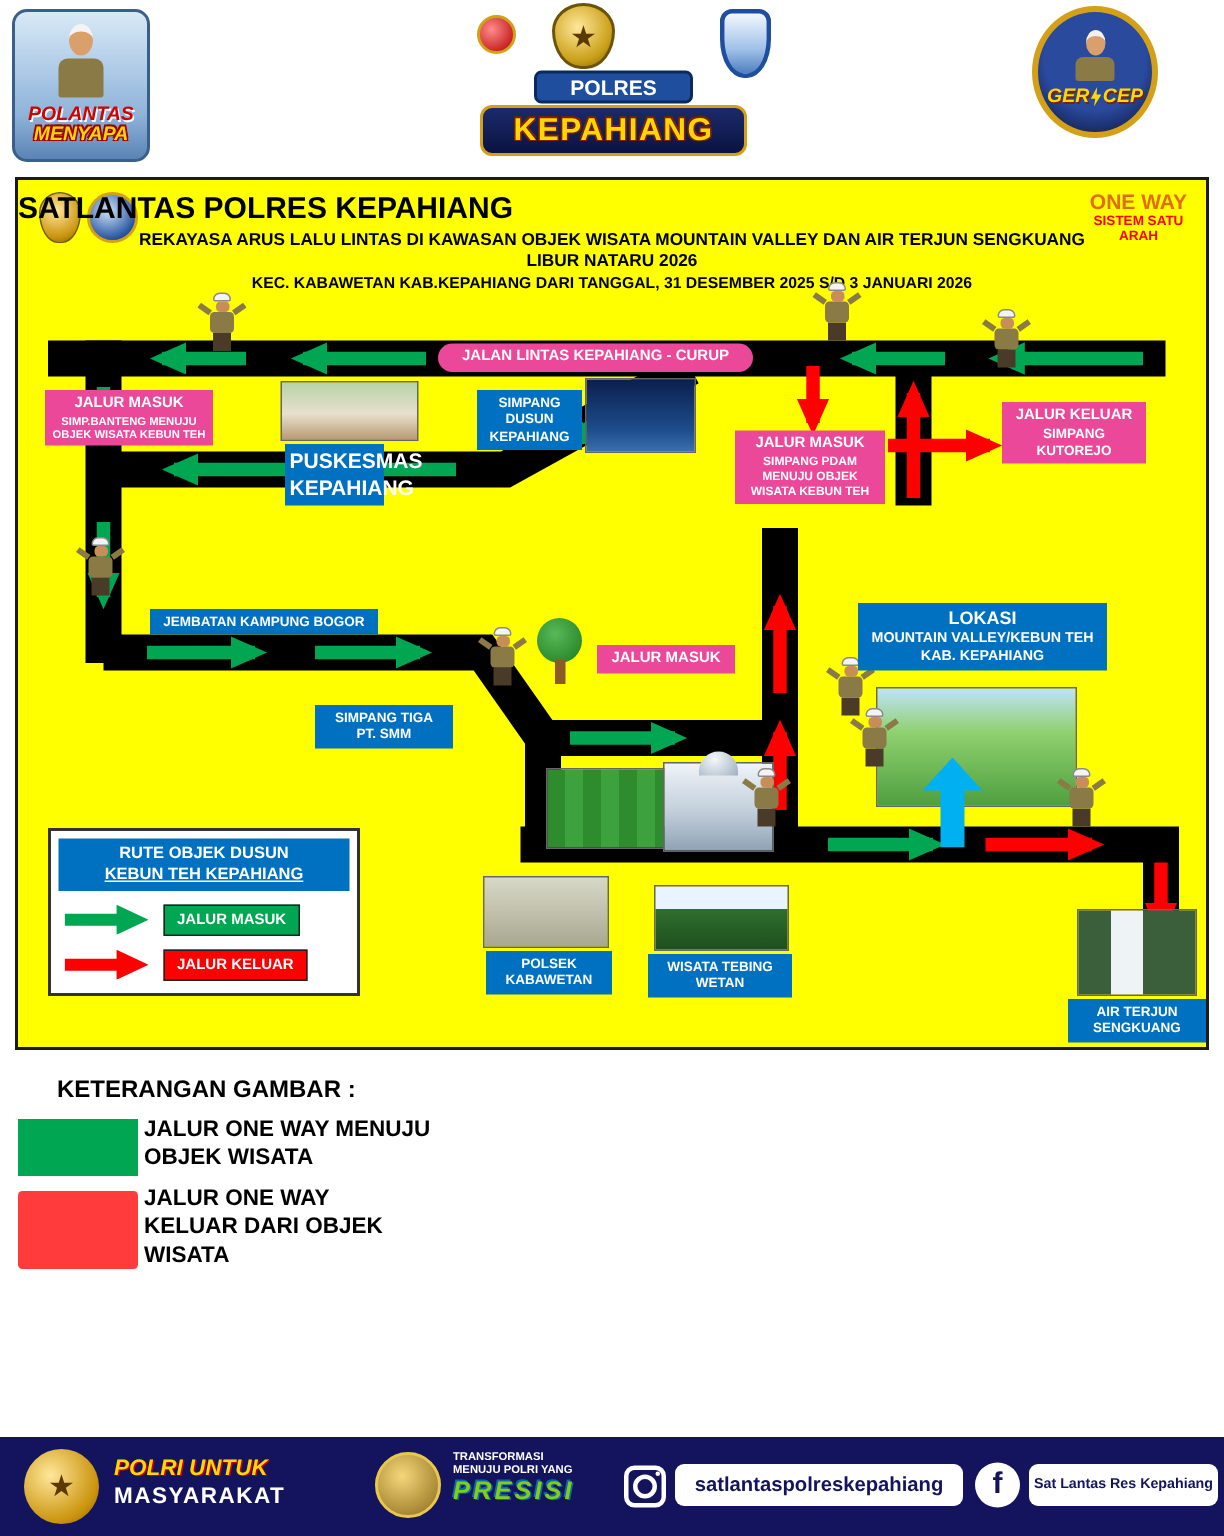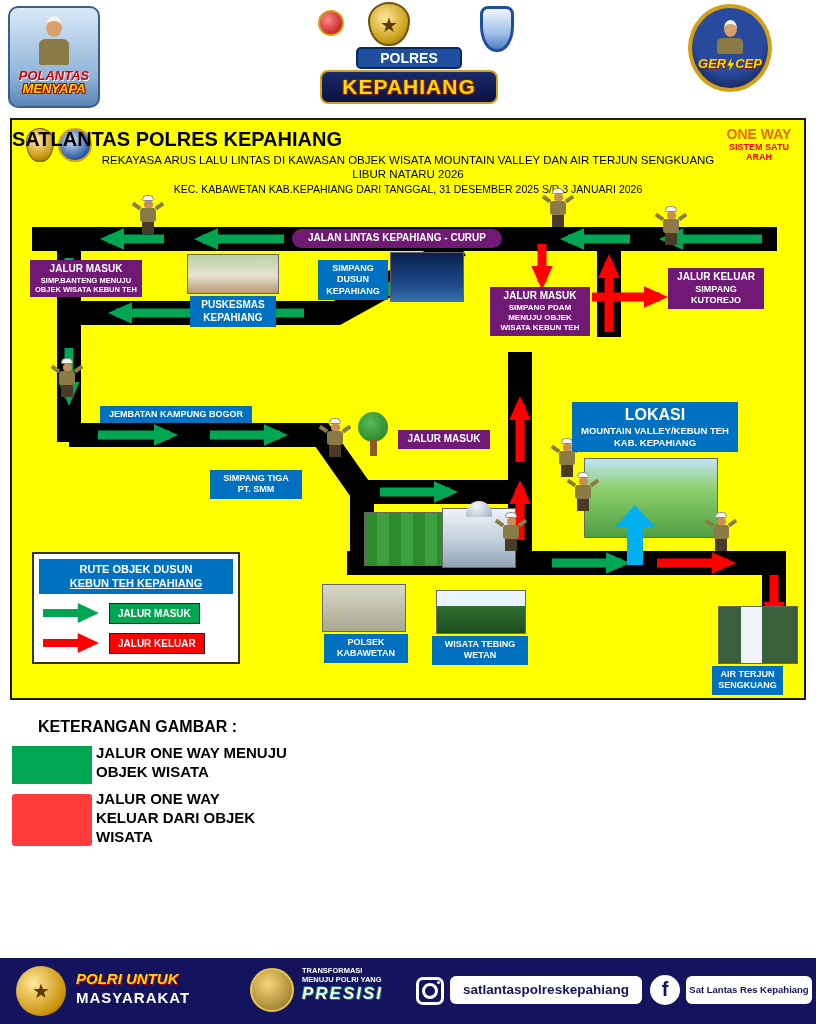--- a/index.html
+++ b/index.html
@@ -38,36 +38,36 @@
   .gercep .g-head{width:13px;height:13px;border-radius:50%;background:#d9a06b;margin:12px auto 0;border-top:4px solid #f2f2f2}
   .gercep .g-body{width:26px;height:16px;border-radius:5px 5px 2px 2px;background:#8a7a45;margin:1px auto 0}
   .gercep .g-text{margin-top:2px;color:#ffd700;font-weight:bold;font-style:italic;font-size:13px;
     text-shadow:1px 1px 0 #7b2000}
   .bolt{display:inline-block;width:7px;height:13px;background:#ffd700;vertical-align:middle;margin:0 1px;
     clip-path:polygon(60% 0,0 60%,42% 60%,30% 100%,100% 38%,55% 38%)}
 
   
   #map{left:10px;top:118px;width:796px;height:582px;background:#FFFF00;border:2px solid #1a1a1a;box-sizing:border-box}
   .map-title{left:0;top:8px;width:100%;text-align:left;font-size:20px;font-weight:bold;color:#000;z-index:4}
-  .map-sub{left:0;width:100%;text-align:center;font-weight:normal;color:#000;z-index:4}
+  .map-sub{left:0;width:100%;text-align:center;font-weight:bold;color:#000;z-index:4}
   .emb-a{left:14px;top:8px;width:26px;height:32px;border-radius:50% 50% 45% 45%/40% 40% 60% 60%;
     background:radial-gradient(circle at 40% 35%,#ffe79a,#c9920a 70%,#705c10);border:1px solid #705c10}
   .emb-b{left:46px;top:8px;width:30px;height:30px;border-radius:50%;
     background:radial-gradient(circle at 40% 35%,#cfe3f5,#1f4e9e 75%);border:2px solid #d4a017}
   .oneway{right:6px;top:6px;width:78px;text-align:center;font-weight:bold;line-height:1.15;z-index:4}
   .oneway .l1{color:#e36c09;font-size:14px}
   .oneway .l2{color:#ff0000;font-size:9px}
 
   svg.roads{left:0;top:0;z-index:1}
   svg.over{z-index:4;pointer-events:none}
 
   .lbl{position:absolute;color:#fff;font-weight:bold;text-align:center;line-height:1.25;z-index:6;
        padding:3px;box-sizing:border-box}
   .bg-blue{background:#0070C0}
-  .bg-red{background:#701a75}
+  .bg-red{background:#ec4899}
   .pill{border-radius:10px}
 
   .photo{position:absolute;z-index:2;border:1px solid #666;box-sizing:border-box}
   .p-puskesmas{background:linear-gradient(180deg,#b7d3a8 0%,#e8e0ce 55%,#b89a72 100%)}
   .p-masjid-night{background:linear-gradient(180deg,#0a1f4e 0%,#1e4d8c 70%,#3a6fae 100%)}
   .p-field{background:repeating-linear-gradient(90deg,#2e8b2e 0 12px,#3da23d 12px 24px)}
   .p-mosque{background:linear-gradient(180deg,#eef3f8 0%,#c2cfdb 55%,#8fa3b5 100%)}
   .p-teagarden{background:linear-gradient(180deg,#bfe3f7 0%,#8fd06f 38%,#4f9f3f 100%)}
   .p-polsek{background:linear-gradient(180deg,#d8d8c8 0%,#a8a890 100%)}
   .p-forest{background:linear-gradient(180deg,#e8f4ff 0 35%,#2f6f2f 35%,#1e4f1e 100%)}
@@ -113,21 +113,21 @@
   .f-emblem1{left:16px;top:8px;width:50px;height:50px;border-radius:50%;
     background:radial-gradient(circle at 35% 35%,#ffe79a,#c9920a 70%,#7a5500);
     text-align:center;line-height:50px;color:#5a3a00;font-size:20px}
   .f-polri{left:76px;top:12px;line-height:1.25}
   .f-polri .l1{color:#ffd700;font-weight:bold;font-style:italic;font-size:15px;text-shadow:1px 1px 0 #c00000}
   .f-polri .l2{color:#fff;font-weight:bold;font-size:15px;letter-spacing:1px}
   .f-emblem2{left:250px;top:10px;width:44px;height:44px;border-radius:50%;
     background:radial-gradient(circle at 40% 35%,#f5d77a,#8a6a1a);border:2px solid #e8c84a;box-sizing:border-box}
   .f-presisi{left:302px;top:8px;line-height:1.2}
   .f-presisi .s{color:#fff;font-weight:bold;font-size:7.5px}
-  .f-presisi .big{color:#fef9c3;font-weight:bold;font-style:italic;font-size:17px;letter-spacing:2px;
+  .f-presisi .big{color:#84cc16;font-weight:bold;font-style:italic;font-size:17px;letter-spacing:2px;
     text-shadow:1px 1px 0 #0a6aa8,-1px -1px 0 #0a6aa8}
   .ig-icon{left:416px;top:19px;width:22px;height:22px;border:3px solid #fff;border-radius:7px;position:absolute}
   .ig-icon::before{content:"";position:absolute;inset:3px;border:3px solid #fff;border-radius:50%}
   .ig-icon::after{content:"";position:absolute;right:1px;top:1px;width:3px;height:3px;background:#fff;border-radius:50%}
   .ig-box{left:450px;top:18px;width:192px;height:28px;background:#fff;border-radius:6px;
     color:#14145E;font-weight:bold;font-size:13.5px;text-align:center;line-height:28px}
   .fb-icon{left:650px;top:17px;width:30px;height:30px;background:#fff;border-radius:50%;
     color:#14145E;font-weight:bold;font-size:20px;text-align:center;line-height:28px}
   .fb-box{left:686px;top:18px;width:126px;height:28px;background:#fff;border-radius:6px;
     color:#14145E;font-weight:bold;font-size:9.5px;text-align:center;line-height:28px}
@@ -293,21 +293,21 @@
       </div>
 
     <div class="lbl bg-red pill" style="left:280px;top:109px;width:210px;font-size:10px">JALAN LINTAS KEPAHIANG - CURUP</div>
 
     <div class="lbl bg-red" style="left:18px;top:140px;width:112px">
       <div style="font-size:10px">JALUR MASUK</div>
       <div style="font-size:7.5px">SIMP.BANTENG MENUJU</div>
       <div style="font-size:7.5px">OBJEK WISATA KEBUN TEH</div>
     </div>
 
-    <div class="lbl bg-blue" style="left:178px;top:176px;width:86px;font-size:10px">
+    <div class="lbl bg-blue" style="left:178px;top:176px;width:66px;font-size:14px">
       <div>PUSKESMAS</div>
       <div>KEPAHIANG</div>
     </div>
 
     <div class="lbl bg-blue" style="left:306px;top:140px;width:70px;font-size:9px">
       <div>SIMPANG</div>
       <div>DUSUN</div>
       <div>KEPAHIANG</div>
     </div>
 
@@ -322,41 +322,41 @@
       <div style="font-size:10px">JALUR KELUAR</div>
       <div style="font-size:9px">SIMPANG</div>
       <div style="font-size:9px">KUTOREJO</div>
     </div>
 
     <div class="lbl bg-blue" style="left:88px;top:286px;width:152px;font-size:9px">JEMBATAN KAMPUNG BOGOR</div>
 
     <div class="lbl bg-red" style="left:386px;top:310px;width:92px;font-size:10px">JALUR MASUK</div>
 
     <div class="lbl bg-blue" style="left:560px;top:282px;width:166px">
-      <div style="font-size:16px">LOKASI</div>
+      <div style="font-size:12px">LOKASI</div>
       <div style="font-size:9.5px">MOUNTAIN VALLEY/KEBUN TEH</div>
       <div style="font-size:9.5px">KAB. KEPAHIANG</div>
     </div>
 
     <div class="lbl bg-blue" style="left:198px;top:350px;width:92px;font-size:9px">
       <div>SIMPANG TIGA</div>
       <div>PT. SMM</div>
     </div>
 
     <div class="lbl bg-blue" style="left:312px;top:514px;width:84px;font-size:9px">
       <div>POLSEK</div>
       <div>KABAWETAN</div>
     </div>
 
     <div class="lbl bg-blue" style="left:420px;top:516px;width:96px;font-size:9px">
       <div>WISATA TEBING</div>
       <div>WETAN</div>
     </div>
 
-    <div class="lbl bg-blue" style="left:700px;top:546px;width:71px;font-size:9px">
+    <div class="lbl bg-blue" style="left:700px;top:546px;width:92px;font-size:9px">
       <div>AIR TERJUN</div>
       <div>SENGKUANG</div>
     </div>
 
     <div class="abs legend">
       <div class="legend-head">
         <div>RUTE OBJEK DUSUN</div>
         <div class="u">KEBUN TEH KEPAHIANG</div>
       </div>
       <div class="legend-row">

